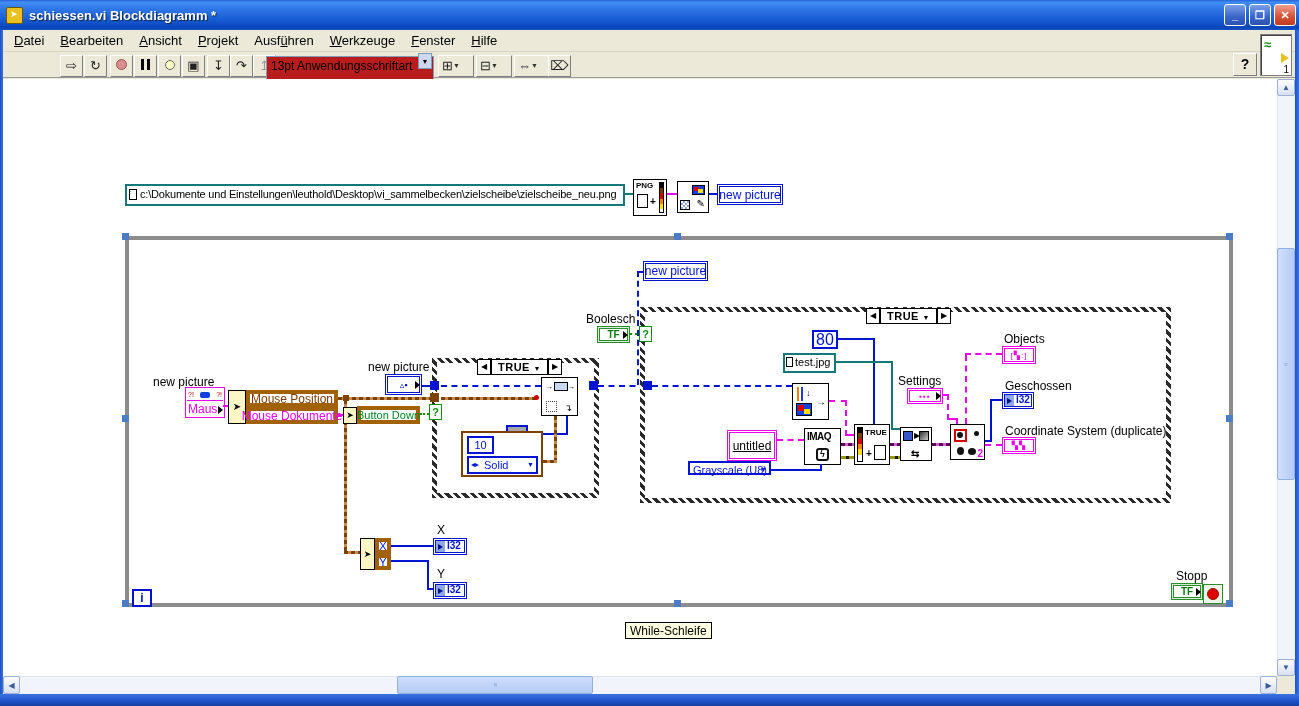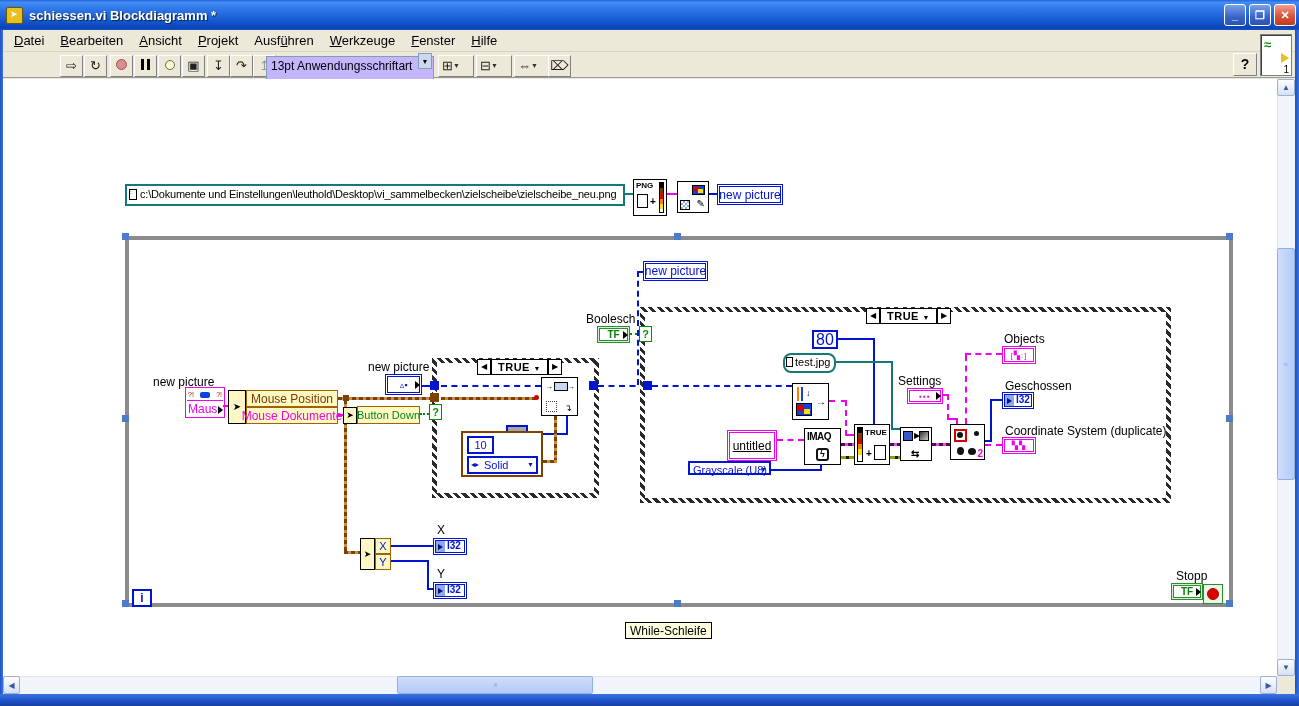--- a/index.html
+++ b/index.html
@@ -28,21 +28,21 @@
   .menu-item u { text-decoration:underline; }
 
   #toolbar { left:0; top:52px; width:1299px; height:26px; background:#ece9d8;
     border-bottom:1px solid #9a9a9a; }
   .tb-btn { position:absolute; top:3px; width:23px; height:22px; background:#ece9d8;
     border:1px solid #fff; border-right-color:#808080; border-bottom-color:#808080;
     text-align:center; font-size:13px; line-height:20px; color:#222; }
   .tb-drop { width:36px; text-align:left; padding-left:3px; }
   .tb-caret { font-size:7px; color:#333; vertical-align:2px; }
   #font-box { position:absolute; left:266px; top:4px; width:168px; height:32px;
-    background:#c4b5fd; border:1px solid #7f9db9; font-size:12px; line-height:18px;
+    background:#b91c1c; border:1px solid #7f9db9; font-size:12px; line-height:18px;
     padding-left:4px; color:#000; }
   #font-caret { position:absolute; left:418px; top:1px; width:14px; height:16px;
     background:#cdd8ef; border:1px solid #7f9db9; font-size:7px; text-align:center; line-height:15px;}
   #help-btn { left:1233px; top:53px; width:24px; height:23px; position:absolute;
     background:#ece9d8; border:1px solid #fff; border-right-color:#808080;
     border-bottom-color:#808080; font-weight:bold; font-size:14px; text-align:center; line-height:21px;}
   #vi-badge { left:1260px; top:34px; width:32px; height:42px; position:absolute; background:#fff;
     border:1px solid #808080; box-shadow:inset 1px 1px 0 #404040; }
   #vi-badge .wave { color:#0a8a0a; font-size:13px; font-weight:bold; position:absolute; left:3px; top:2px;}
   #vi-badge .num { color:#000; font-size:10px; position:absolute; right:2px; bottom:0px;}
@@ -108,21 +108,21 @@
     width:0; height:0; border-left:5px solid #001080; border-top:3px solid transparent;
     border-bottom:3px solid transparent; }
   .i32-txt { position:absolute; left:13px; top:1px; color:#0014d2; font-weight:bold;
     font-size:10px; line-height:12px; }
 
   .pink-glyph { color:#ef00ef; font-size:8px; letter-spacing:1px; }
   .dot { position:absolute; }
 
   .ub-arrowbox { position:absolute; background:#fdf7c8; border:1px solid #000;
      text-align:center; color:#000; }
-  .ub-row { position:absolute; background:#fef9c3; border:1px solid #a16207; font-size:12px;
+  .ub-row { position:absolute; background:#ffffff; border:4px solid #a16207; font-size:12px;
      display:flex; align-items:center; justify-content:center; white-space:nowrap; }
 
   
   .sb-btn { position:absolute; background:linear-gradient(180deg,#fdfdfd,#d7e0f2);
     border:1px solid #9cb0d4; border-radius:2px; color:#3a5a9c; font-size:8px;
     text-align:center; }
   .sb-track-v { position:absolute; background:#f2f4fb; border-left:1px solid #e0e4ee; }
   .sb-track-h { position:absolute; background:#f2f4fb; border-top:1px solid #e0e4ee; }
   .sb-thumb { position:absolute; background:linear-gradient(90deg,#cfdefc,#b4cbf6);
     border:1px solid #93aee0; border-radius:2px; }
@@ -323,21 +323,21 @@
   <div class="qbox" style="left:639px;top:326px;">?</div>
   <div class="tunnel" style="left:643px;top:381px;background:#0014d2;"></div>
   <div class="wp-h" style="left:652px;top:385px;width:140px;"></div>
 
   <div class="blue2" style="left:812px;top:330px;width:26px;height:19px;">
     <div class="ctext" style="color:#0014d2;font-size:16px;">80</div>
   </div>
   <div class="wi-h" style="left:838px;top:338px;width:37px;"></div>
   <div class="wi-v" style="left:873px;top:338px;height:86px;"></div>
 
-  <div class="dbl-teal" style="left:783px;top:353px;width:53px;height:20px;border-radius:8px;">
+  <div class="dbl-teal" style="left:783px;top:353px;width:53px;height:20px;">
     <div style="position:absolute;left:1px;top:2px;width:7px;height:10px;border:1px solid #000;font-size:5px;"></div>
     <div style="position:absolute;left:10px;top:1px;font-size:11px;">test.jpg</div>
   </div>
   <div class="wt-h" style="left:836px;top:361px;width:57px;"></div>
   <div class="wt-v" style="left:891px;top:361px;height:69px;"></div>
   <div class="wt-h" style="left:891px;top:428px;width:9px;"></div>
 
   <div class="node" style="left:792px;top:383px;width:37px;height:37px;">
     <div style="position:absolute;left:4px;top:3px;width:2px;height:14px;background:#ff7f00;"></div>
     <div style="position:absolute;left:8px;top:3px;width:2px;height:14px;background:#1040e0;"></div>

